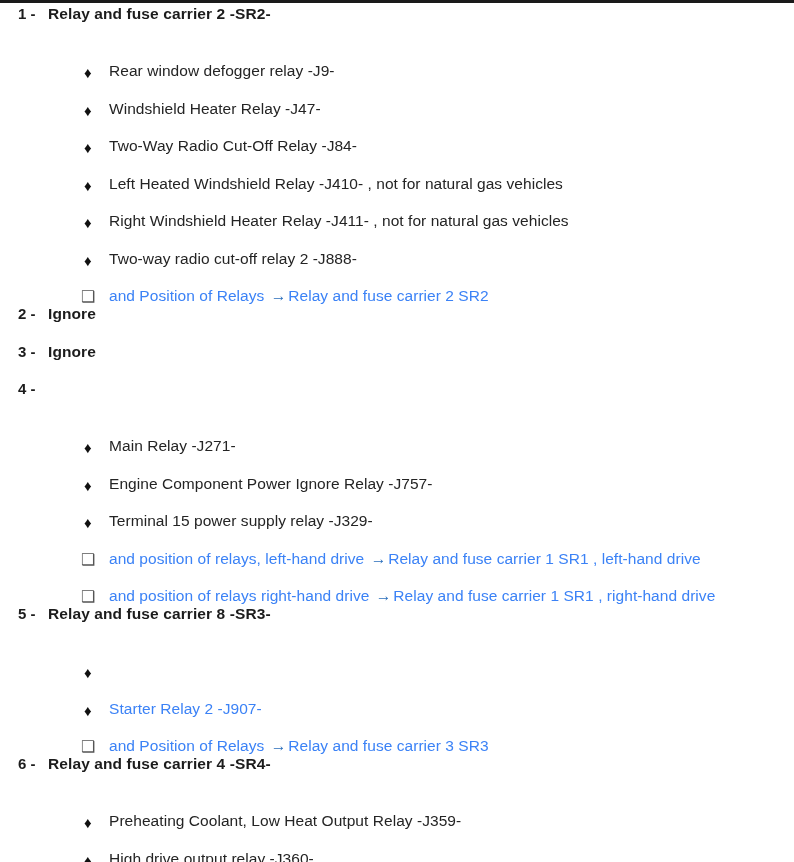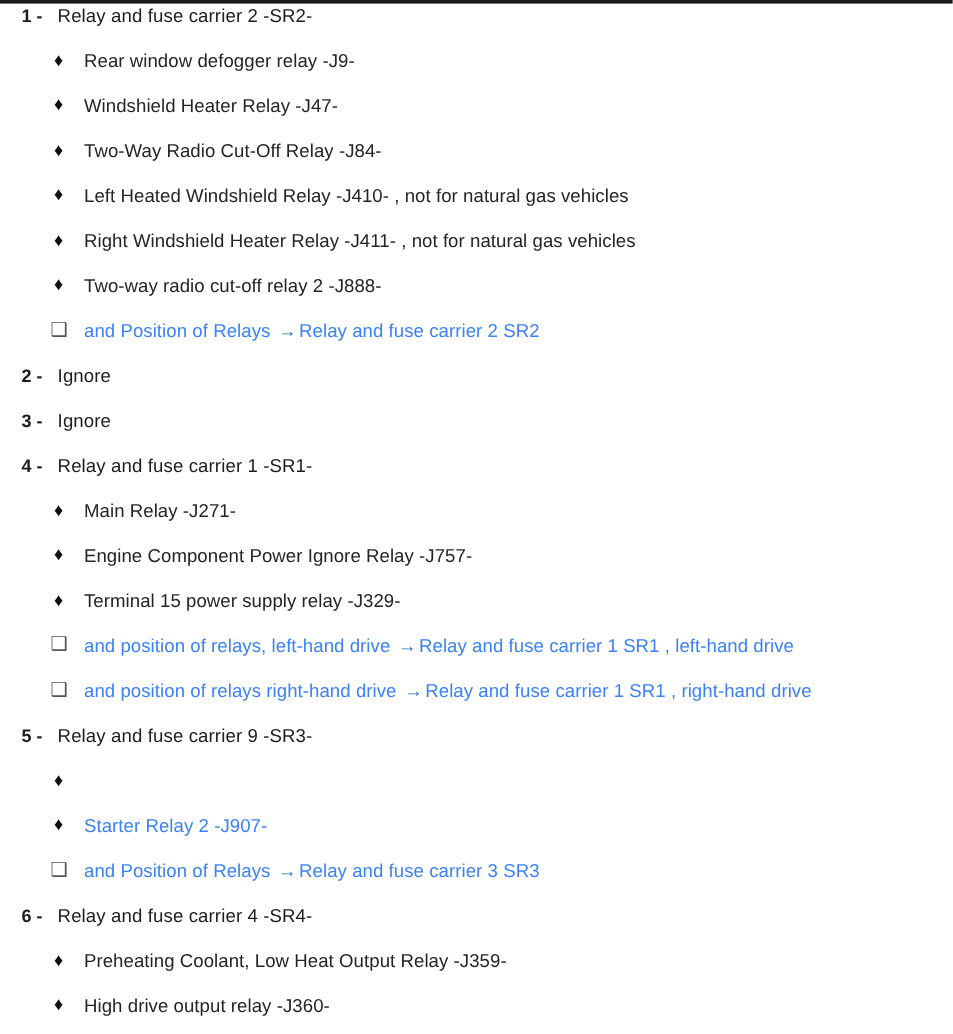--- a/index.html
+++ b/index.html
@@ -44,29 +44,30 @@
     min-width: 48px;
     padding-left: 18px;
     box-sizing: border-box;
     font-size: 15px;
     font-weight: bold;
     color: #1c1c1c;
     letter-spacing: 0px;
   }
   .entry .head {
     font-size: 15.5px;
-    font-weight: normal;
+    font-weight: bold;
     color: #1c1c1c;
     letter-spacing: 0.1px;
   }
   
   .sub {
     display: flex;
-    align-items: flex-start;
+    align-items: flex-end;
     height: 37.5px;
+    padding-left: 39px;
   }
   .sub .marker {
     width: 70px;
     min-width: 70px;
     box-sizing: border-box;
     padding-left: 45px;
     font-size: 13px;
     color: #111111;
     line-height: 1;
   }
@@ -146,21 +147,20 @@
     <span class="head">Ignore</span>
   </div>
 
   <div class="entry">
     <span class="num">3 -</span>
     <span class="head">Ignore</span>
   </div>
 
   <div class="entry">
     <span class="num">4 -</span>
-    <span class="head">Relay and fuse carrier 1 -SR1-</span>
   </div>
   <div class="sub">
     <span class="marker diamond"></span>
     <span class="text">Main Relay -J271-</span>
   </div>
   <div class="sub">
     <span class="marker diamond"></span>
     <span class="text">Engine Component Power Ignore Relay -J757-</span>
   </div>
   <div class="sub">
@@ -171,21 +171,21 @@
     <span class="marker square"></span>
     <span class="text"><span class="plain">and position of relays, left-hand drive </span><span class="arrow">→</span><a class="link" href="#">Relay and fuse carrier 1 SR1 , left-hand drive</a></span>
   </div>
   <div class="sub">
     <span class="marker square"></span>
     <span class="text"><span class="plain">and position of relays right-hand drive </span><span class="arrow">→</span><a class="link" href="#">Relay and fuse carrier 1 SR1 , right-hand drive</a></span>
   </div>
 
   <div class="entry">
     <span class="num">5 -</span>
-    <span class="head">Relay and fuse carrier 9 -SR3-</span>
+    <span class="head">Relay and fuse carrier 8 -SR3-</span>
   </div>
   <div class="sub">
     <span class="marker diamond"></span>
   </div>
   <div class="sub">
     <span class="marker diamond"></span>
     <span class="text"><a class="link" href="#">Starter</a><span class="plain"> Relay 2 -J907-</span></span>
   </div>
   <div class="sub">
     <span class="marker square"></span>

